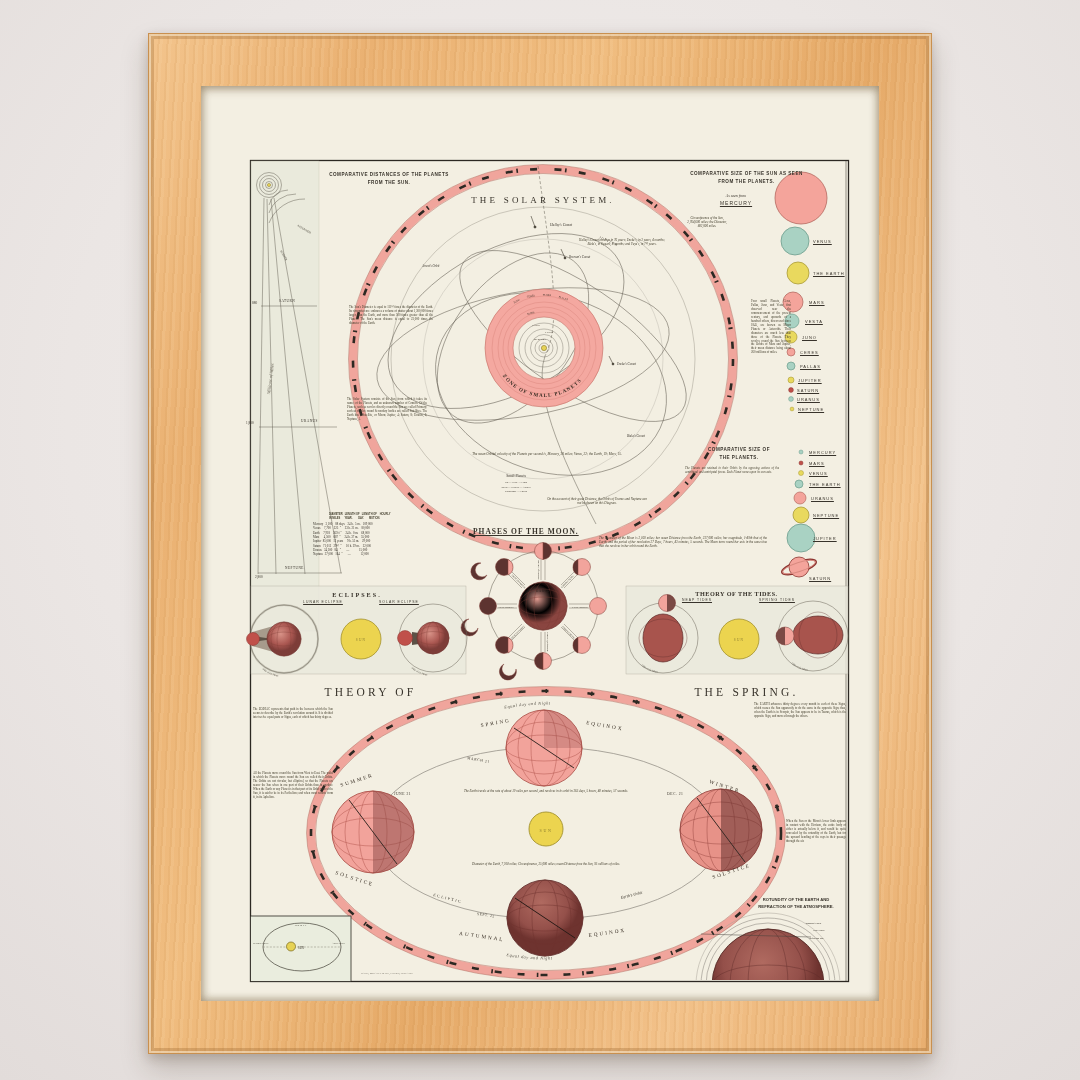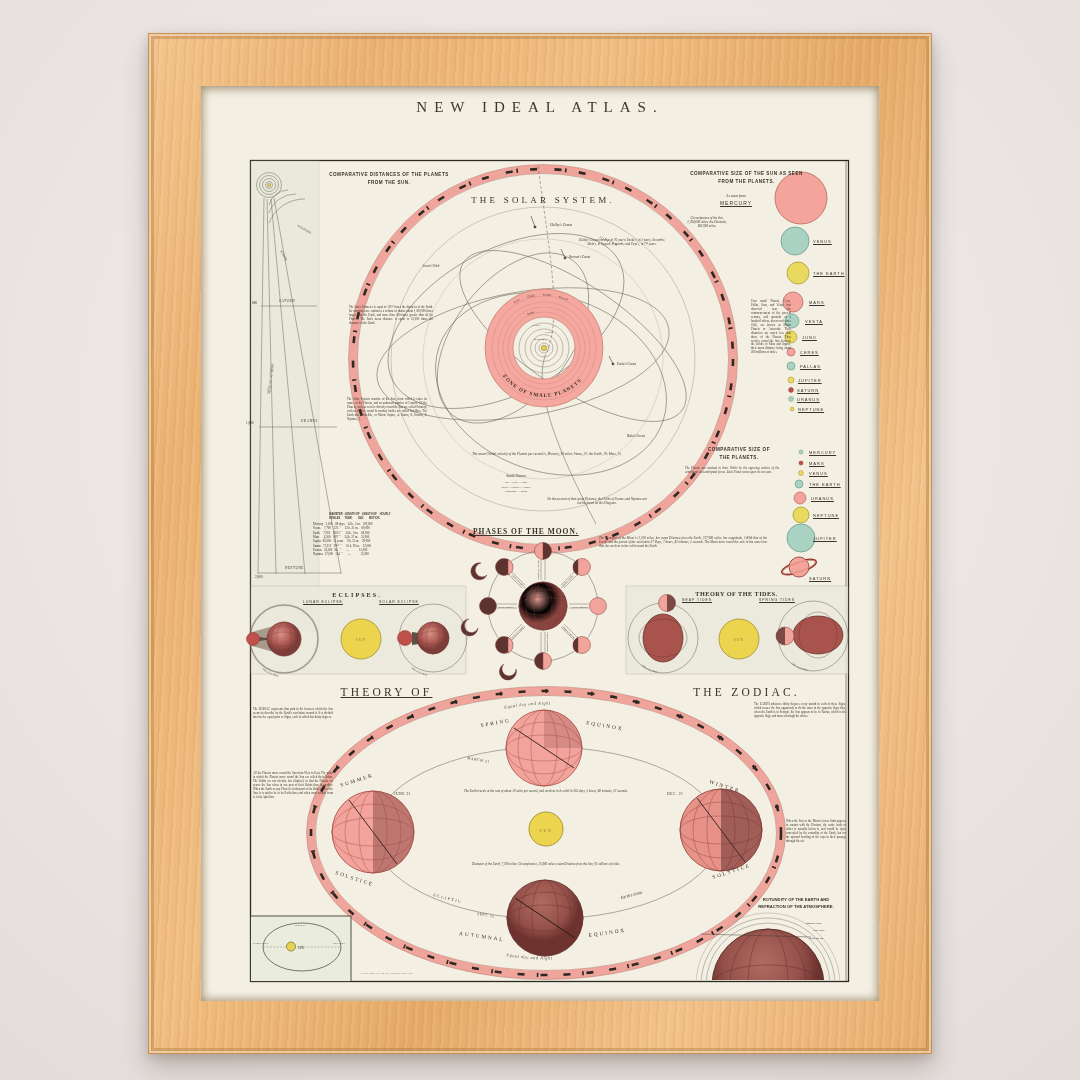--- a/index.html
+++ b/index.html
@@ -48,21 +48,20 @@
   .sp2{letter-spacing:2px;}
   .sp3{letter-spacing:3.2px;}
 </style>
 </head>
 <body>
 
 <div class="scene">
   <div class="frame">
     <div class="poster">
 
-      <div class="poster-title">NEW IDEAL ATLAS.</div>
 
       <svg class="chart" width="678" height="915" viewBox="0 0 678 915">
         <defs>
           <radialGradient id="sphereRed" cx="38%" cy="35%">
             <stop offset="0%" stop-color="#e09a8f"></stop>
               <stop offset="60%" stop-color="#b express05f59"></stop>
               <stop offset="100%" stop-color="#8a4540"></stop>
           </radialGradient>
           <radialGradient id="sphereRed2" cx="40%" cy="35%">
             <stop offset="0%" stop-color="#d89287"></stop>
@@ -516,22 +515,22 @@
       <div class="blk it jus f32" style="left:398px;top:450px;width:168px;">The Diameter of the Moon is 2,160 miles; her mean Distance from the Earth, 237,000 miles; her magnitude, 1-49th that of the Earth; and the period of her revolution 27 Days, 7 hours, 43 minutes, 5 seconds. The Moon turns round her axis in the same time that she revolves in her orbit round the Earth.</div>
 
       <div class="lbl bd f6 sp2 cen" style="left:106px;top:505px;width:100px;">ECLIPSES.</div>
       <div class="lbl sans f34 sp1 cen" style="left:80px;top:514px;width:84px;">LUNAR ECLIPSE</div>
       <div class="lbl sans f34 sp1 cen" style="left:156px;top:514px;width:84px;">SOLAR ECLIPSE</div>
 
       <div class="lbl bd f6 sp05 cen" style="left:478px;top:504px;width:115px;">THEORY OF THE TIDES.</div>
       <div class="lbl sans f34 sp1 cen" style="left:460px;top:512px;width:72px;">NEAP TIDES</div>
       <div class="lbl sans f34 sp1 cen" style="left:538px;top:512px;width:76px;">SPRING TIDES</div>
 
-      <div class="lbl f11 sp3 cen" style="left:128px;top:600px;width:115px;text-decoration:underline;">THEORY   OF</div>
-      <div class="lbl f11 sp3 cen" style="left:478px;top:600px;width:135px;">THE   ZODIAC.</div>
+      <div class="lbl f11 sp3 cen" style="left:112px;top:600px;width:115px;">THEORY   OF</div>
+      <div class="lbl f11 sp3 cen" style="left:478px;top:600px;width:135px;">THE   SPRING.</div>
       <div class="blk jus f3" style="left:52px;top:622px;width:80px;">The ZODIAC represents that path in the heavens which the Sun seems to describe by the Earth's revolution around it. It is divided into twelve equal parts or Signs, each of which has thirty degrees.</div>
       <div class="blk jus f3" style="left:52px;top:686px;width:80px;">All the Planets move round the Sun from West to East. The paths in which the Planets move round the Sun are called their Orbits. The Orbits are not circular, but elliptical, so that the Planets are nearer the Sun when in one part of their Orbits than in another. When the Earth or any Planet is in that part of its Orbit nearest the Sun, it is said to be in its Perihelion; and when most remote from it, in its Aphelion.</div>
       <div class="blk jus f3" style="left:553px;top:617px;width:92px;">The EARTH advances thirty degrees every month in each of these Signs, which causes the Sun apparently to do the same in the opposite Sign; thus, when the Earth is in Scorpio, the Sun appears to be in Taurus, which is the opposite Sign, and moves through the others.</div>
       <div class="blk jus f3" style="left:585px;top:734px;width:60px;">When the Sun or the Moon's lower limb appears in contact with the Horizon, the entire body of either is actually below it, and would be quite concealed by the rotundity of the Earth, but for the upward bending of the rays in their passage through the air.</div>
       <div class="blk it cen f32" style="left:252px;top:703px;width:186px;">The Earth travels at the rate of about 19 miles per second, and revolves in its orbit in 365 days, 5 hours, 48 minutes, 57 seconds.</div>
       <div class="blk it cen f32" style="left:222px;top:776px;width:246px;">Diameter of the Earth, 7,918 miles;  Circumference, 25,000 miles;  mean Distance from the Sun, 95 millions of miles.</div>
 
       <div class="lbl sans bd f42 cen" style="left:543px;top:811px;width:104px;">ROTUNDITY OF THE EARTH AND</div>
       <div class="lbl sans bd f42 cen" style="left:543px;top:818px;width:104px;">REFRACTION OF THE ATMOSPHERE.</div>
       <div class="lbl it f25" style="left:604px;top:835.5px;">Apparent Place</div>

